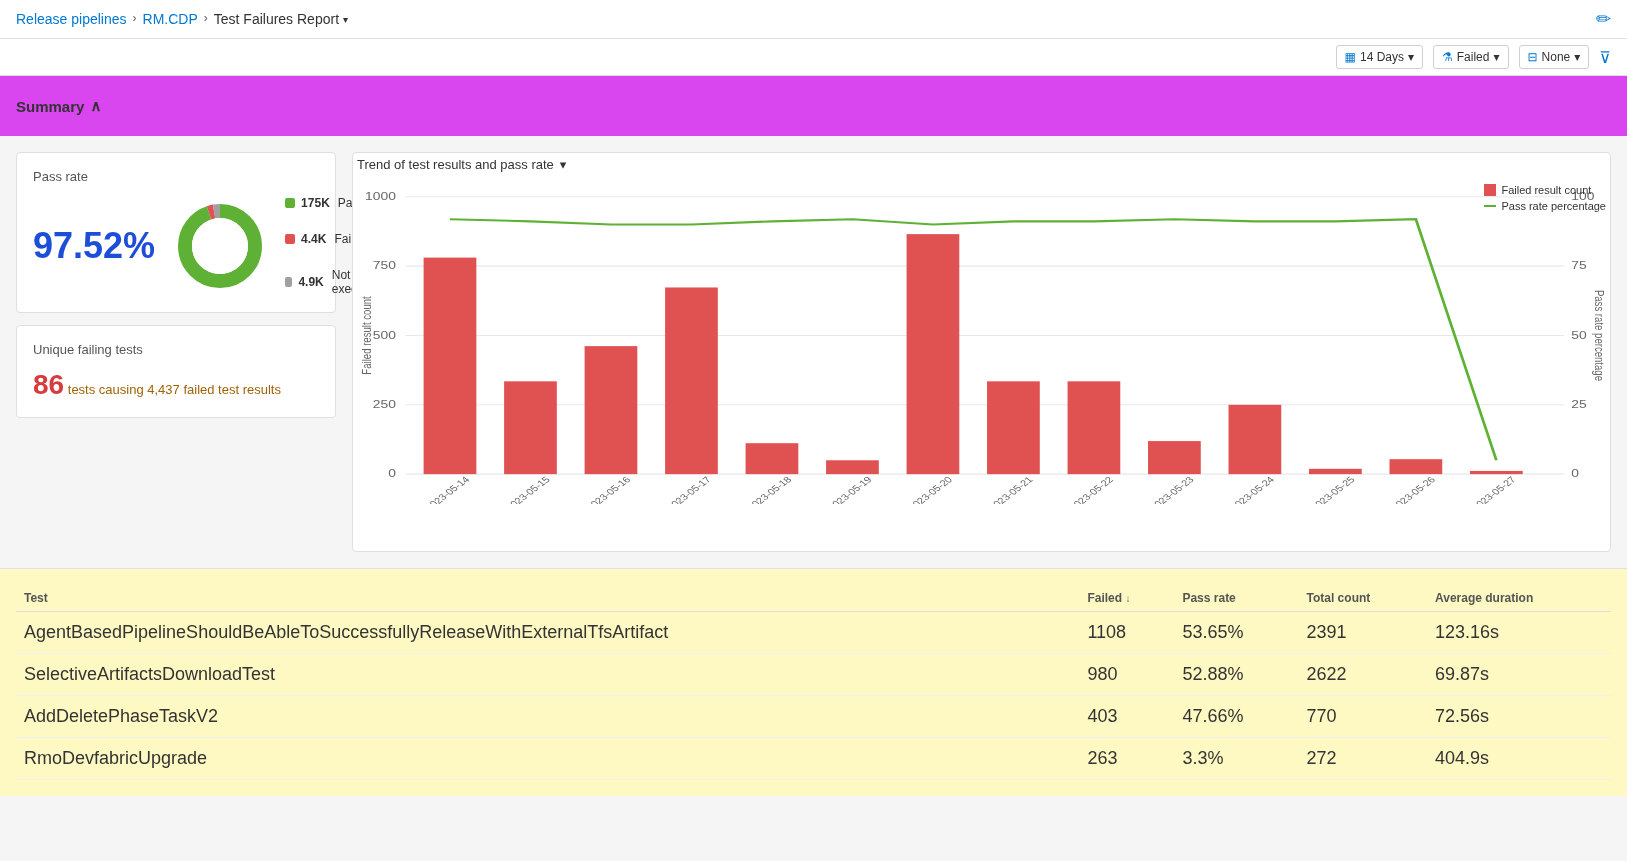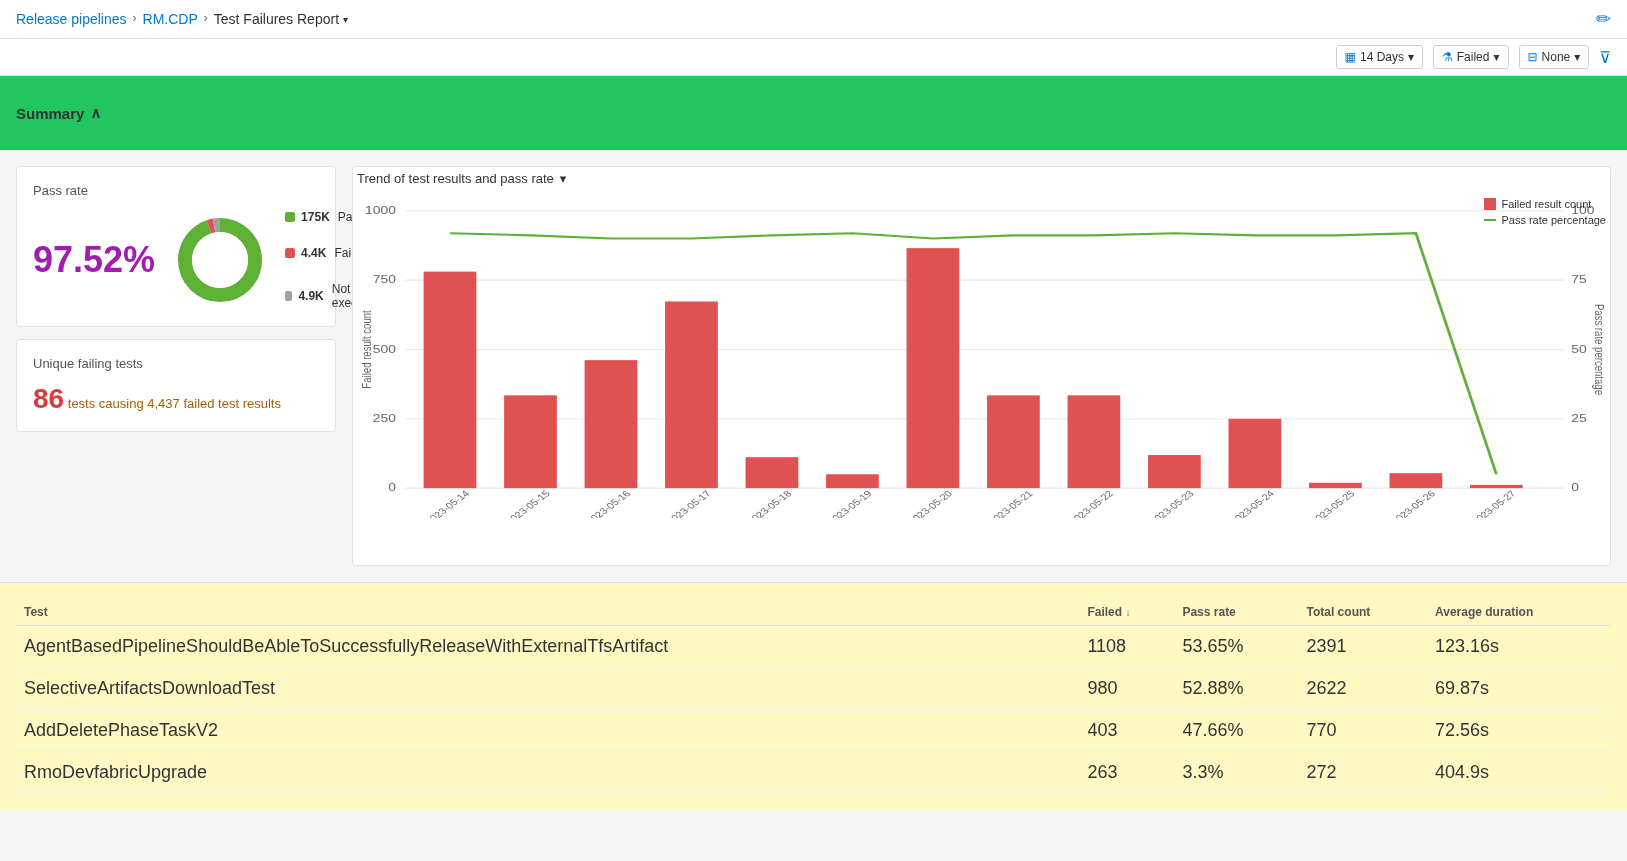--- a/index.html
+++ b/index.html
@@ -52,22 +52,22 @@
       cursor: pointer;
       color: #0078d4;
       font-size: 16px;
     }
 
     .content-area {
       padding: 0;
     }
 
     .summary-header {
-      background: #22c55e;
-      padding: 28px 16px;
+      background: #d946ef;
+      padding: 21px 16px;
       display: flex;
       align-items: center;
       gap: 6px;
       font-size: 15px;
       font-weight: 600;
       cursor: pointer;
     }
 
     .summary-body {
       padding: 16px;
@@ -99,21 +99,21 @@
 
     .pass-rate-content {
       display: flex;
       align-items: center;
       gap: 20px;
     }
 
     .pass-rate-value {
       font-size: 36px;
       font-weight: 700;
-      color: #a21caf;
+      color: #1d4ed8;
     }
 
     .donut-wrapper {
       position: relative;
       width: 90px;
       height: 90px;
     }
 
     .donut-wrapper svg {
       width: 90px;

